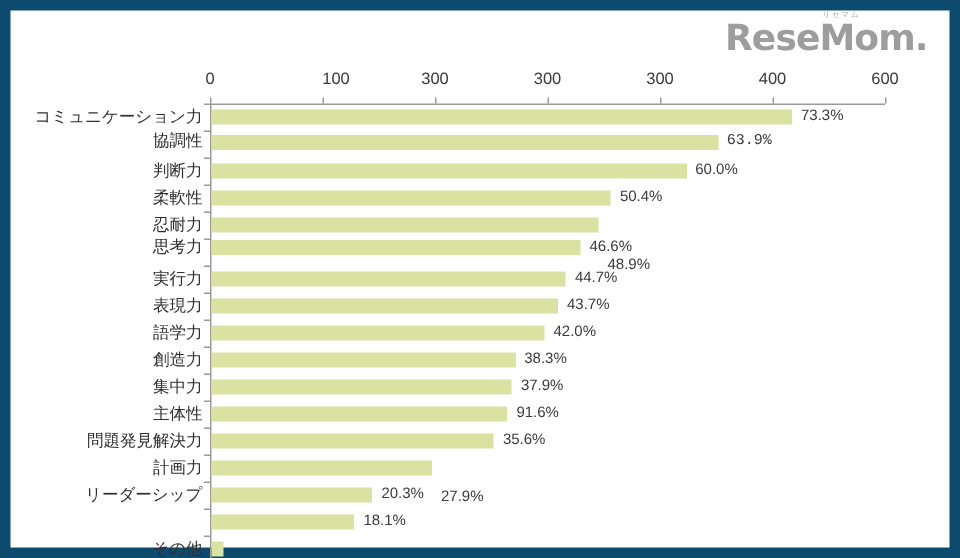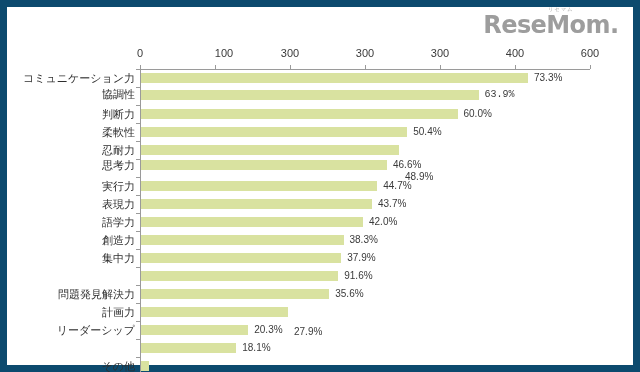--- a/index.html
+++ b/index.html
@@ -244,20 +244,21 @@
           <div class="cat-label-box">創造力</div>
           <div class="bar-rect" style="width: 202.5px; background: rgb(217, 226, 160);"></div>
           <div class="bar-value" style="left: 209.5px;">38.3%</div>
         </div>
         <div class="bar-row" style="top: 180px; width: 450px;">
           <div class="cat-label-box">集中力</div>
           <div class="bar-rect" style="width: 200.25px; background: rgb(217, 226, 160);"></div>
           <div class="bar-value" style="left: 207.25px;">37.9%</div>
         </div>
         <div class="bar-row" style="top: 198px; width: 450px;">
+          <div class="cat-label-box">主体性</div>
           <div class="bar-rect" style="width: 197.25px; background: rgb(217, 226, 160);"></div>
           <div class="bar-value" style="left: 204.25px;">91.6%</div>
         </div>
         <div class="bar-row" style="top: 216px; width: 450px;">
           <div class="cat-label-box">問題発見解決力</div>
           <div class="bar-rect" style="width: 188.25px; background: rgb(217, 226, 160);"></div>
           <div class="bar-value" style="left: 195.25px;">35.6%</div>
         </div>
         <div class="bar-row" style="top: 234px; width: 450px;">
           <div class="cat-label-box">計画力</div>

